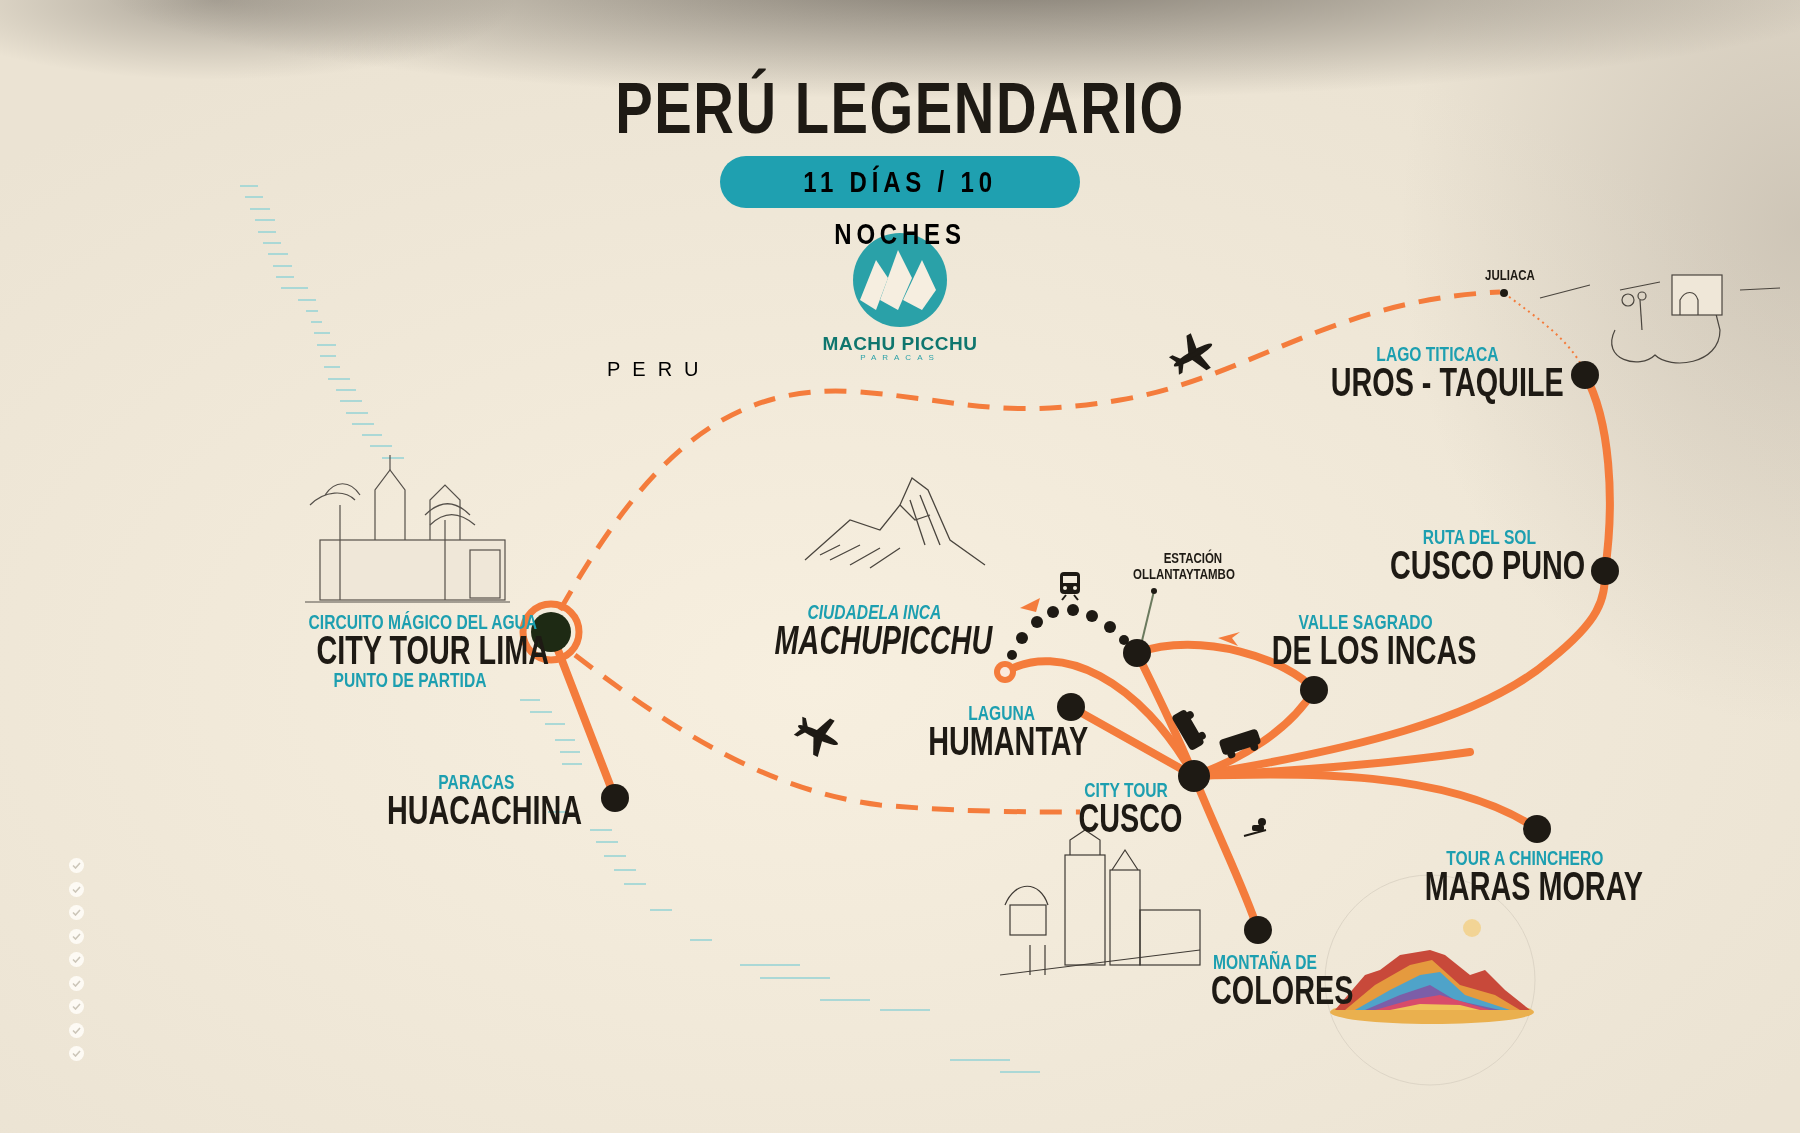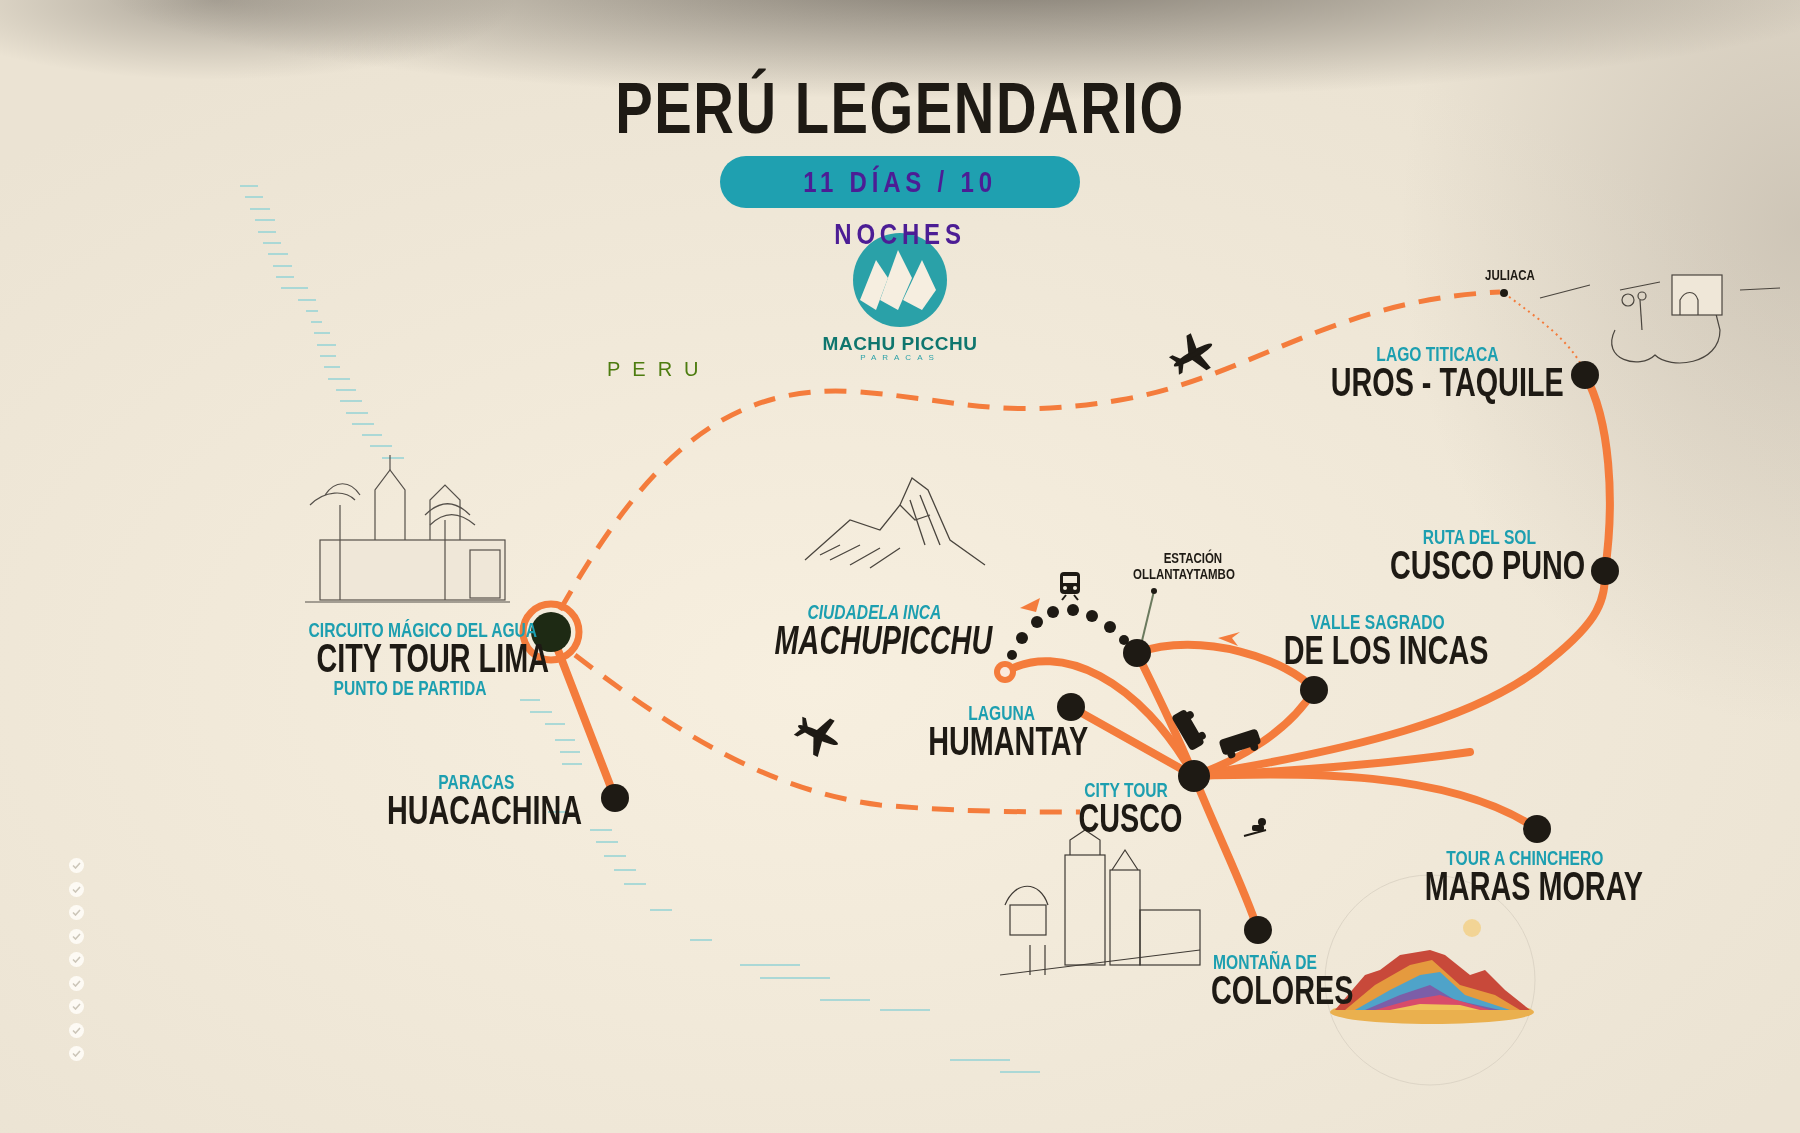--- a/index.html
+++ b/index.html
@@ -9,25 +9,25 @@
       radial-gradient(ellipse 900px 120px at 55% -20px, rgba(40,35,30,0.55), rgba(40,35,30,0) 100%),
       radial-gradient(ellipse 300px 80px at 12% 0px, rgba(60,55,50,0.35), rgba(0,0,0,0) 100%),
       radial-gradient(ellipse 400px 500px at 100% 20%, rgba(120,110,100,0.25), rgba(0,0,0,0) 100%),
       radial-gradient(ellipse 1200px 700px at 45% 60%, #f7efdf, #ebe3d3 100%);
   }
   svg.map{position:absolute;left:0;top:0;}
   .title{position:absolute;left:0;width:1800px;top:72px;text-align:center;
     font-family:"Liberation Sans Narrow","Liberation Sans", sans-serif;font-weight:700;
     font-size:72px;letter-spacing:2px;color:#1e1a14;transform:scaleX(0.78);transform-origin:center;line-height:1;}
   .pill{position:absolute;left:720px;top:156px;width:360px;height:52px;border-radius:26px;background:#1fa0b0;
-    color:#4c1d95;text-align:center;line-height:52px;font-weight:700;font-size:30px;letter-spacing:6px;}
+    color:#000000;text-align:center;line-height:52px;font-weight:700;font-size:30px;letter-spacing:6px;}
   .pill span{display:inline-block;transform:scaleX(0.8);}
   .logo-text{position:absolute;left:820px;top:333px;width:160px;text-align:center;color:#0f766e;font-weight:700;font-size:19px;letter-spacing:0.5px;}
   .logo-sub{position:absolute;left:820px;top:353px;width:160px;text-align:center;color:#2aa1a8;font-size:8px;letter-spacing:6px;}
-  .peru{position:absolute;left:607px;top:358px;color:#4d7c0f;font-size:20px;letter-spacing:12px;}
+  .peru{position:absolute;left:607px;top:358px;color:#000000;font-size:20px;letter-spacing:12px;}
   .lbl{position:absolute;white-space:nowrap;text-align:center;line-height:1;}
   .lbl .sub{display:block;color:#1d9fb0;font-weight:700;font-size:20px;transform:scaleX(0.78);transform-origin:right;}
   .lbl .main{display:block;color:#1e1a14;font-weight:700;font-size:40px;transform:scaleX(0.72);transform-origin:right;margin-top:-2px;}
   .lbl.center{text-align:center;}
   .lbl.center .sub,.lbl.center .main{transform-origin:center;}
   .small{position:absolute;font-weight:700;font-size:14px;color:#1e1a14;transform:scaleX(0.82);transform-origin:left;line-height:1.15;}
   .checks{position:absolute;left:69px;top:858px;}
   .check{width:15px;height:15px;border-radius:50%;background:#fffdf8;margin-bottom:8.5px;display:flex;align-items:center;justify-content:center;opacity:0.9;}
   .check svg{display:block;}
 </style>
@@ -238,21 +238,21 @@
 </svg>
 
 <div class="title">PERÚ LEGENDARIO</div>
 <div class="pill"><span>11 DÍAS / 10 NOCHES</span></div>
 
 <div class="logo-text">MACHU PICCHU</div>
 <div class="logo-sub">PARACAS</div>
 
 <div class="peru">PERU</div>
 
-<div class="lbl center" style="left:280px;top:612px;width:260px;margin-top:8px;">
+<div class="lbl center" style="left:280px;top:612px;width:260px;">
   <span class="sub">CIRCUITO MÁGICO DEL AGUA</span>
   <span class="main">CITY TOUR LIMA</span>
   <span class="sub">PUNTO DE PARTIDA</span>
 </div>
 
 <div class="lbl" style="right:1218px;top:772px;">
   <span class="sub">PARACAS</span>
   <span class="main">HUACACHINA</span>
 </div>
 
@@ -264,21 +264,21 @@
 <div class="lbl" style="right:712px;top:703px;">
   <span class="sub">LAGUNA</span>
   <span class="main">HUMANTAY</span>
 </div>
 
 <div class="lbl" style="right:618px;top:780px;">
   <span class="sub">CITY TOUR</span>
   <span class="main">CUSCO</span>
 </div>
 
-<div class="lbl" style="right:312px;top:612px;">
+<div class="lbl" style="right:324px;top:612px;">
   <span class="sub">VALLE SAGRADO</span>
   <span class="main">DE LOS INCAS</span>
 </div>
 
 <div class="lbl" style="right:215px;top:527px;">
   <span class="sub">RUTA DEL SOL</span>
   <span class="main">CUSCO PUNO</span>
 </div>
 
 <div class="lbl" style="right:236px;top:344px;">

